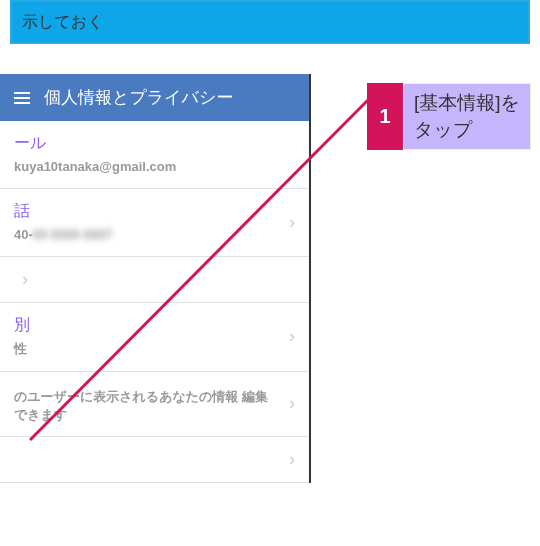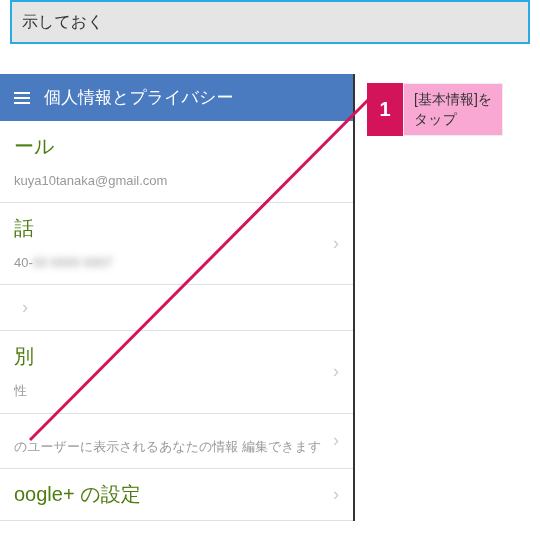--- a/index.html
+++ b/index.html
@@ -6,31 +6,31 @@
     body {
       font-family: -apple-system, "Hiragino Sans", "Hiragino Kaku Gothic ProN", sans-serif;
       width: 540px;
       height: 546px;
       background: #fff;
       position: relative;
       overflow: hidden;
     }
     .info-box {
       border: 2px solid #29abe2;
-      background: #e5e5e5;
+      background: #0ea5e9;
       padding: 8px 10px;
       margin: 0 10px 10px 10px;
       color: #333;
       font-size: 16px;
       line-height: 1.5;
     }
     .phone-area {
       position: relative;
       margin-top: 30px;
-      width: 355px;
+      width: 311px;
       border-right: 2px solid #333;
     }
     .header-bar {
       background: #4a7abf;
       color: #fff;
       padding: 12px 14px;
       font-size: 17px;
       display: flex;
       align-items: center;
     }
@@ -53,28 +53,29 @@
       border-bottom: 1px solid #e0e0e0;
       padding: 12px 14px;
       display: flex;
       align-items: center;
       justify-content: space-between;
     }
     .item-main {
       flex: 1;
     }
     .item-title {
-      font-size: 20px;
-      color: #4d7c0f;
+      font-size: 16px;
+      color: #8b5cf6;
     }
     .item-sub {
       font-size: 13px;
       color: #999;
-      margin-top: 12px;
+      margin-top: 4px;
       line-height: 1.4;
+      font-weight: bold;
     }
     .chevron {
       color: #ccc;
       font-size: 18px;
       padding-left: 8px;
     }
     .callout {
       position: absolute;
       top: 83px;
       left: 367px;
@@ -85,24 +86,24 @@
       background: #d4145a;
       color: #fff;
       font-weight: bold;
       font-size: 20px;
       width: 36px;
       display: flex;
       align-items: center;
       justify-content: center;
     }
     .callout-text {
-      background: #f9a8d4;
+      background: #c4b5fd;
       color: #333;
       padding: 6px 10px;
-      font-size: 14px;
+      font-size: 19px;
       line-height: 1.4;
       border: 1px solid #eee;
       white-space: pre-line;
     }
     .pointer-line {
       position: absolute;
       top: 0;
       left: 0;
       width: 540px;
       height: 546px;
@@ -163,21 +164,20 @@
     <div class="item">
       <div class="item-main">
         <div class="item-sub">のユーザーに表示されるあなたの情報
 編集できます</div>
       </div>
       <div class="chevron">›</div>
     </div>
 
     <div class="item">
       <div class="item-main">
-        <div class="item-title">oogle+ の設定</div>
       </div>
       <div class="chevron">›</div>
     </div>
 
   </div>
 </div>
 
 <div class="callout">
   <div class="callout-num">1</div>
   <div class="callout-text">[基本情報]を

